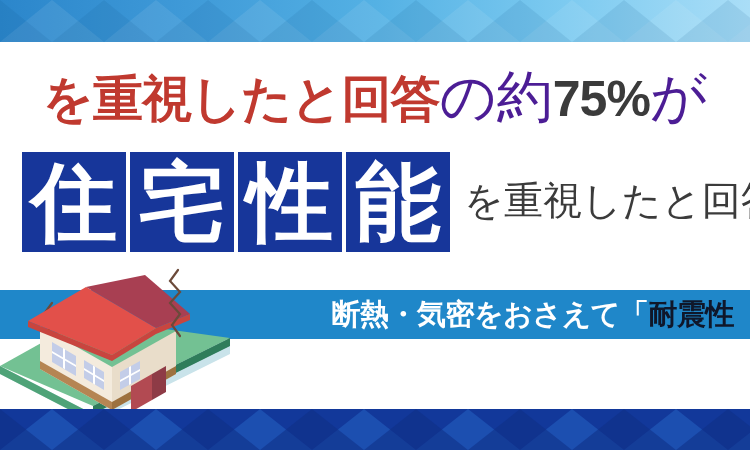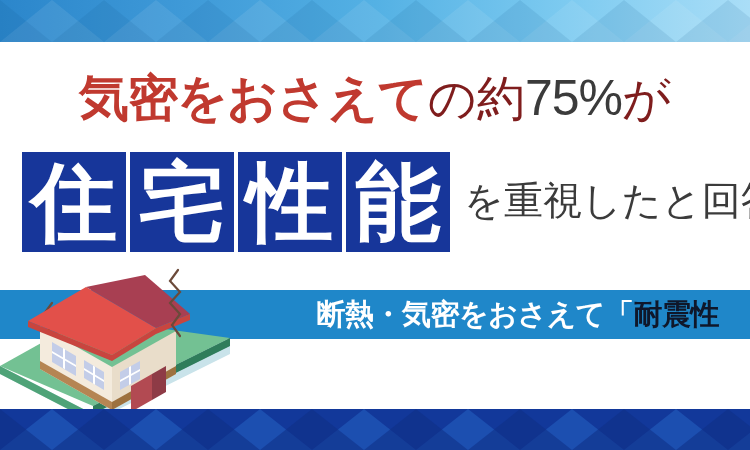--- a/index.html
+++ b/index.html
@@ -42,28 +42,29 @@
     line-height: 1;
   }
   .headline .hl-red {
     font-size: 50px;
     font-weight: bold;
     color: #c0392f;
     letter-spacing: -1px;
     vertical-align: baseline;
   }
   .headline .hl-dark-light {
-    font-size: 48px;
+    font-size: 56px;
     font-weight: normal;
-    color: #7f1d1d;
+    color: #4c1d95;
     vertical-align: baseline;
+    font-family: Liberation Mono, monospace;
   }
   .headline .hl-dark-bold {
     font-size: 50px;
-    font-weight: normal;
+    font-weight: bold;
     color: #3b3b3b;
     letter-spacing: -1px;
     vertical-align: baseline;
   }
 
   
   .boxline {
     position: absolute;
     left: 22px;
     top: 152px;
@@ -108,21 +109,21 @@
   }
   .mid-band-text {
     position: absolute;
     left: 0;
     top: 290px;
     width: 750px;
     height: 49px;
     display: flex;
     align-items: center;
     justify-content: flex-end;
-    padding-right: 31px;
+    padding-right: 16px;
     box-sizing: border-box;
     font-size: 29px;
     font-weight: bold;
     color: #ffffff;
     white-space: nowrap;
     letter-spacing: -0.5px;
   }
   .mid-band-text .hl-yellow { color: #0f172a; }
 
   
@@ -180,21 +181,21 @@
         <polygon points="364,42 416,0 468,42"></polygon>
         <polygon points="468,42 520,0 572,42"></polygon>
         <polygon points="572,42 624,0 676,42"></polygon>
         <polygon points="676,42 728,0 780,42"></polygon>
         <polygon points="-52,42 0,0 52,42"></polygon>
       </g>
     </svg>
   </div>
 
   <div class="headline">
-    <span class="hl-red">気密をおさえて</span><span class="hl-dark-light">の約</span><span class="hl-dark-bold">75%</span><span class="hl-dark-light">が</span>
+    <span class="hl-red">を重視したと回答</span><span class="hl-dark-light">の約</span><span class="hl-dark-bold">75%</span><span class="hl-dark-light">が</span>
   </div>
 
   <div class="boxline">
     <div class="kanji-boxes">
       <div class="kanji-box">住</div>
       <div class="kanji-box">宅</div>
       <div class="kanji-box">性</div>
       <div class="kanji-box">能</div>
     </div>
     <div class="boxline-tail">を重視したと回答。</div>

